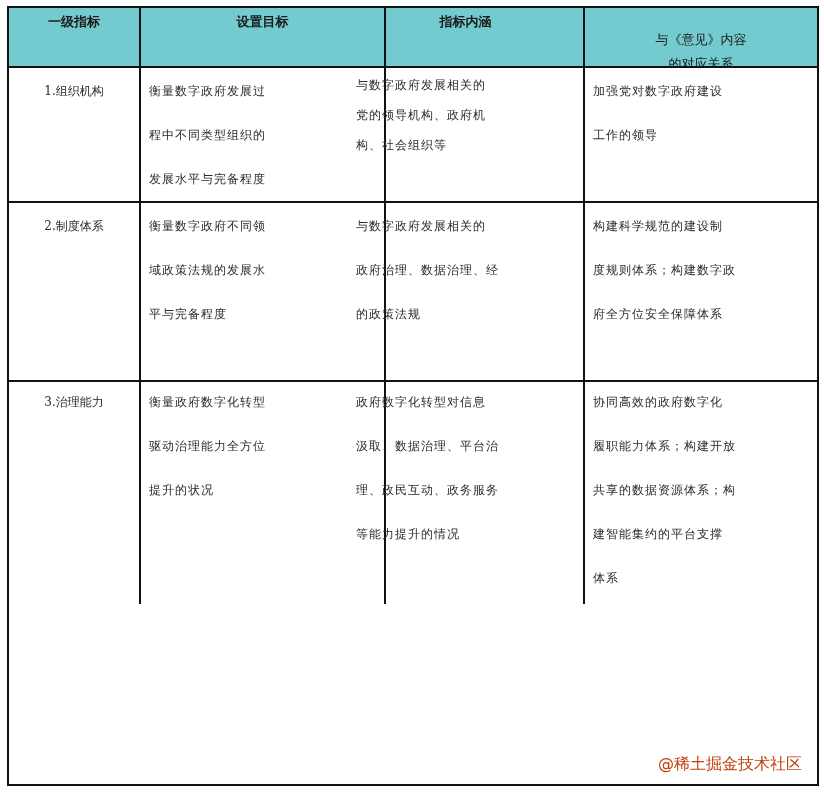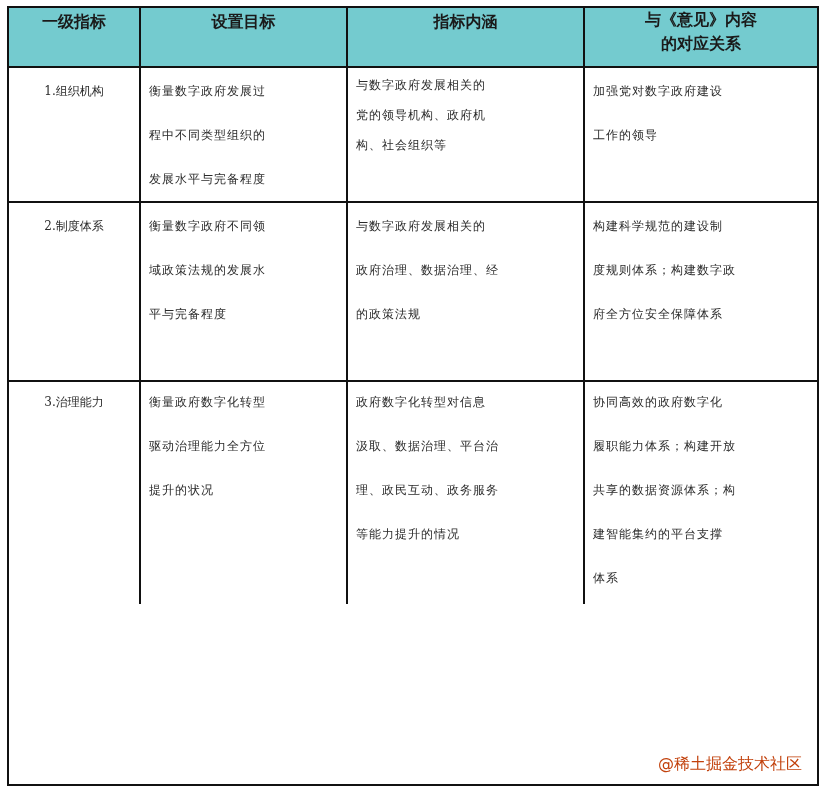--- a/index.html
+++ b/index.html
@@ -35,37 +35,37 @@
     .cell {
       position: absolute;
       top: 0;
       bottom: 0;
       box-sizing: border-box;
       border-right: 2px solid #111111;
       overflow: hidden;
     }
     .cell.last { border-right: none; }
     .c0 { left: 0; width: 132px; }
-    .c1 { left: 132px; width: 207px; }
+    .c1 { left: 132px; width: 245px; }
     .c2 { left: 339px; width: 237px; }
     .c3 { left: 576px; width: 232px; }
 
     .header-row { background: #74cbcf; }
     .header-row .cell {
       text-align: center;
       font-family: "DejaVu Sans", "Liberation Sans", sans-serif;
       font-weight: bold;
-      font-size: 16px;
+      font-size: 13px;
       color: #1a1a1a;
       line-height: 24px;
       padding-top: 2px;
     }
     .header-row .c3 {
-      font-weight: bold;
-      padding-top: 0;
+      font-weight: normal;
+      padding-top: 20px;
     }
 
     .body-row .cell {
       font-size: 12px;
       padding: 0 8px;
       text-align: left;
       letter-spacing: 1px;
     }
     .body-row .c0 {
       text-align: center;

